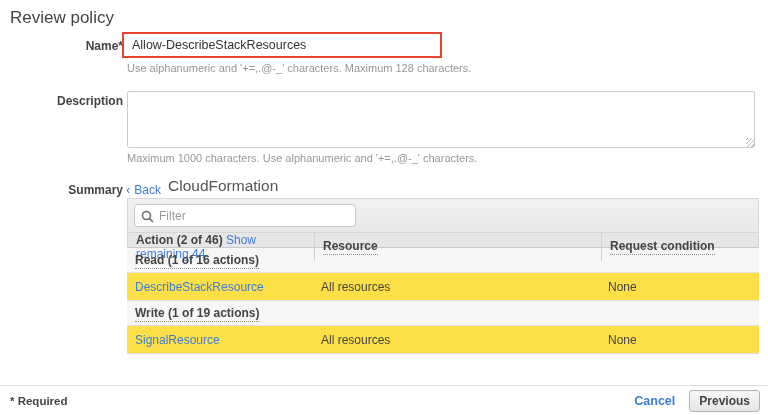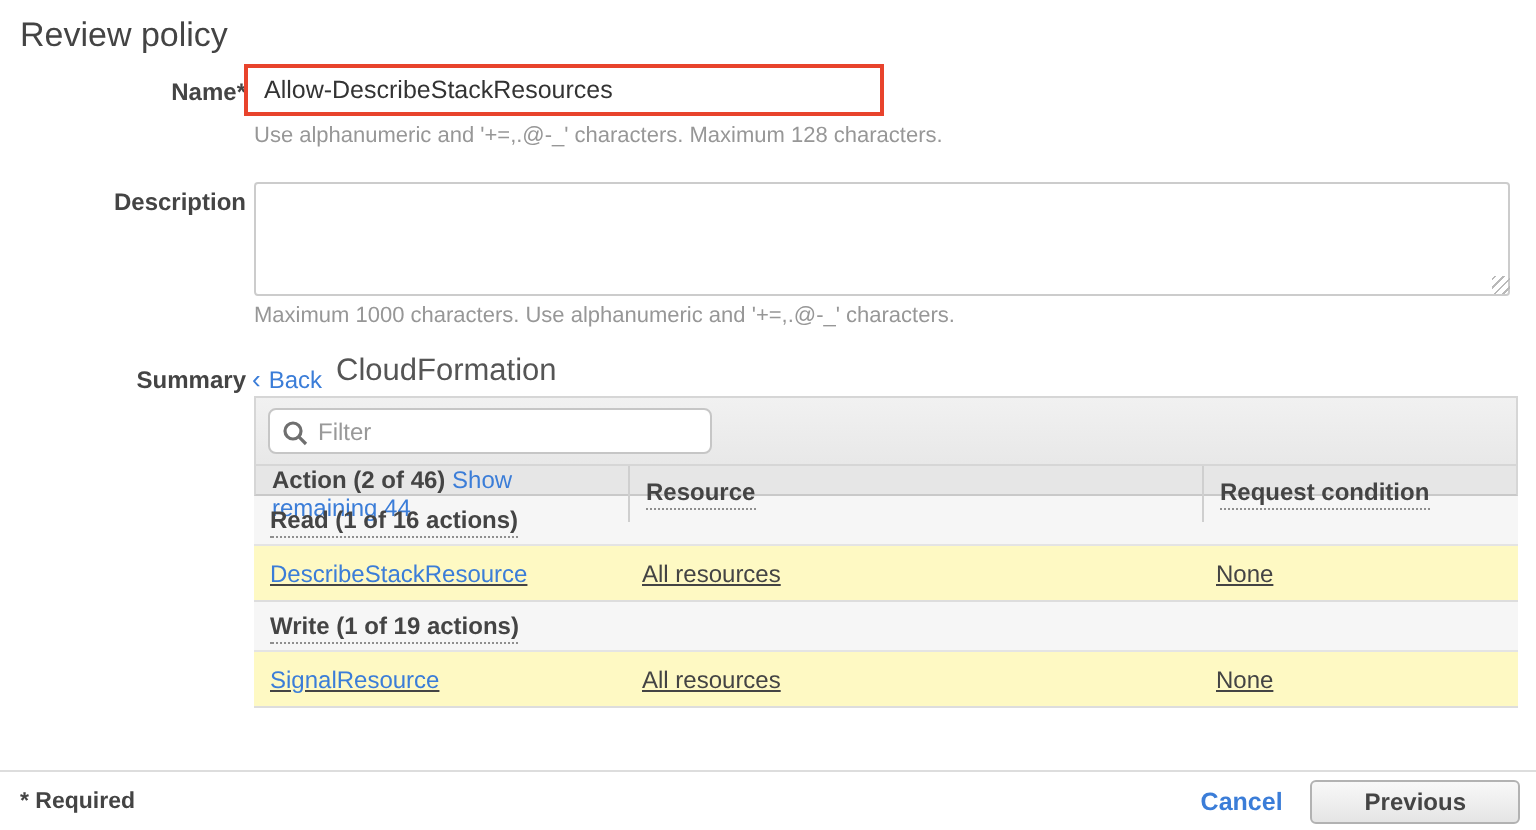--- a/index.html
+++ b/index.html
@@ -37,27 +37,27 @@
 
   .trow { display:grid; grid-template-columns:186px 287px 1fr; align-items:center; }
   .trow > div { padding:0 8px; }
   .thead { height:16px; background:#e6e6e6; border:1px solid #d6d6d6; border-bottom:1px solid #c9c9c9; }
   .thead .cell-sep { border-left:1px solid #cfcfcf; height:100%; display:flex; align-items:center; }
   .bold { font-weight:700; color:#444; }
   .dotted { border-bottom:1px dotted #8f8f8f; padding-bottom:1px; }
   .link { color:#3b7dd8; text-decoration:none; cursor:pointer; }
 
   .group-row { background:#f6f6f6; border-bottom:1px solid #e4e4e4; padding:5px 8px 5px 8px; height:25px; }
-  .data-row { background:#fef9c3; border-bottom:1px solid #ddd; height:28px;text-decoration:underline; }
+  .data-row { background:#fde047; border-bottom:1px solid #ddd; height:28px; }
 
   .footer { position:absolute; left:0; top:385px; width:768px; height:30px; background:#fff; border-top:1px solid #ddd; }
   .required { position:absolute; left:10px; top:9px; font-size:11.5px; font-weight:700; color:#444; }
   .footer-right { position:absolute; right:8px; top:0; height:30px; display:flex; align-items:center; gap:10px; }
   .cancel { color:#3b7dd8; font-weight:700; font-size:12.5px; text-decoration:none; margin-right:4px; cursor:pointer; }
-  .btn { height:22px; padding:0 26px; font:700 12px "Liberation Sans",sans-serif; border-radius:3px; cursor:pointer; }
+  .btn { height:22px; padding:0 9px; font:700 12px "Liberation Sans",sans-serif; border-radius:3px; cursor:pointer; }
   .btn-secondary { background:linear-gradient(#f8f8f8,#e5e5e5); border:1px solid #b2b2b2; color:#444; }
   .create-wrap { display:inline-block; border:2px solid #e8432c; }
   .btn-primary { background:linear-gradient(#3b79c4,#2a5d9f); border:1px solid #24528f; color:#fff; }
 </style>
 </head>
 <body>
 
 <div class="page">
 
   <h1 class="page-title">Review policy</h1>

